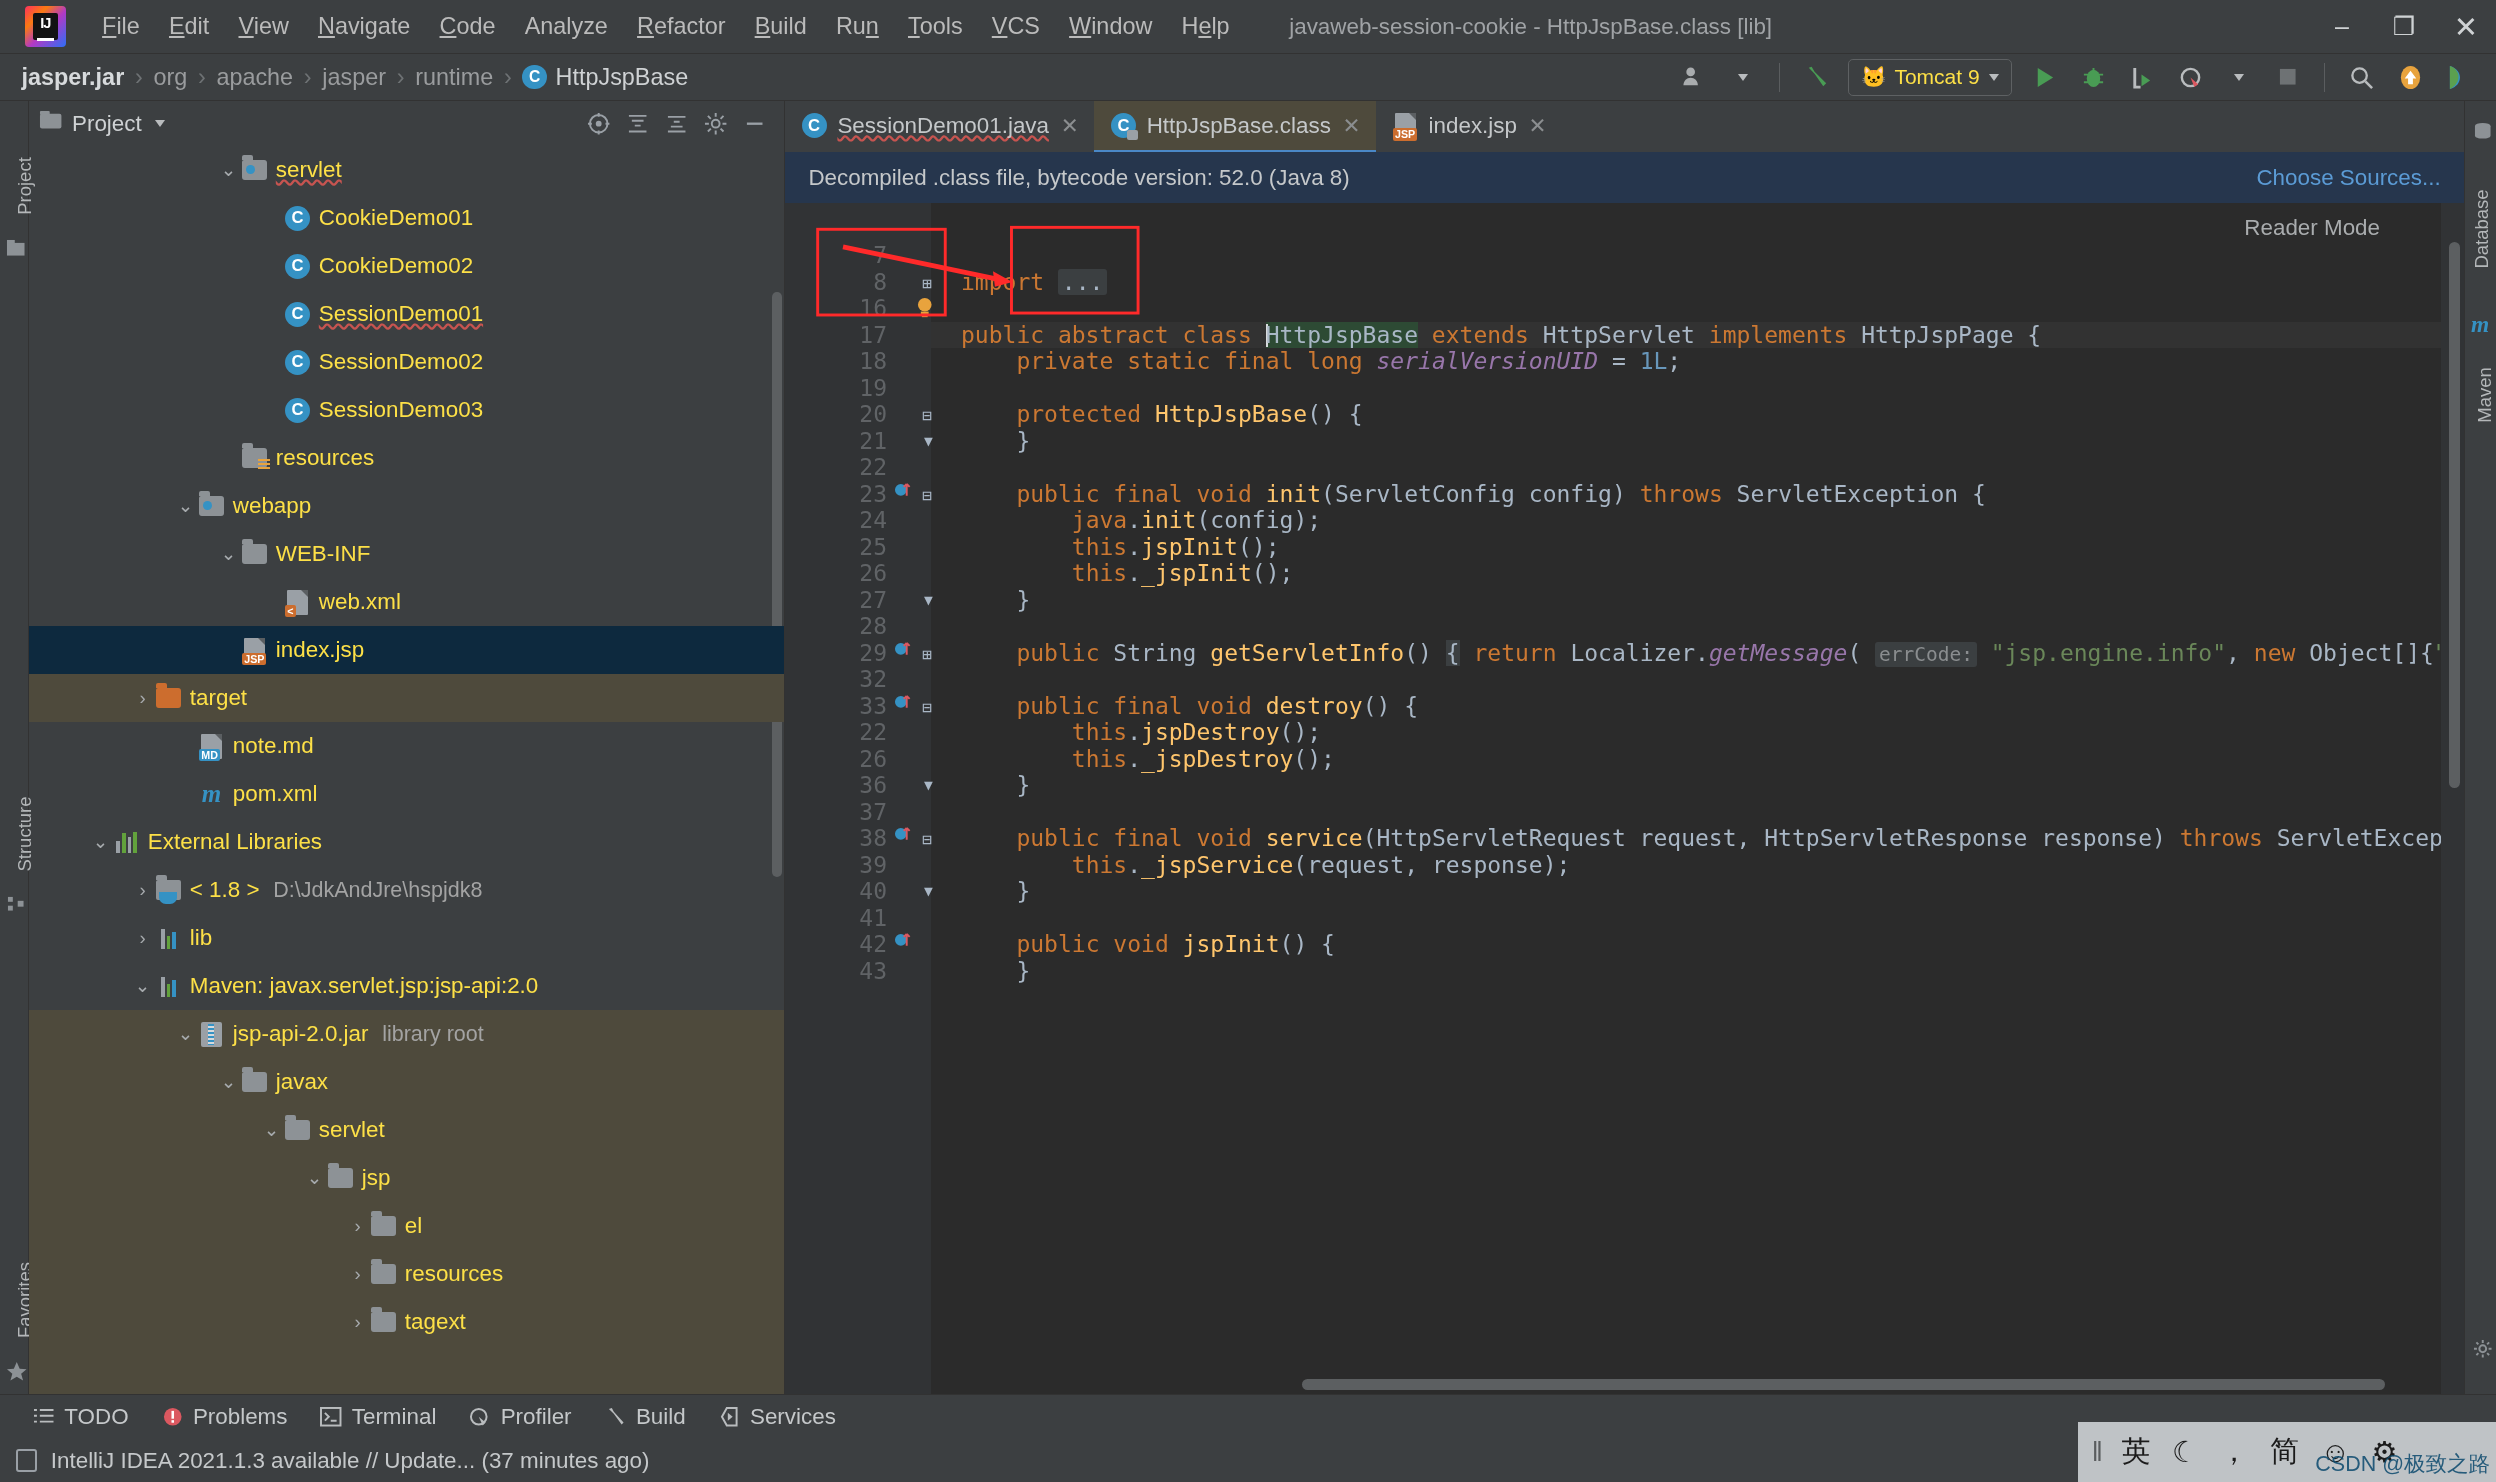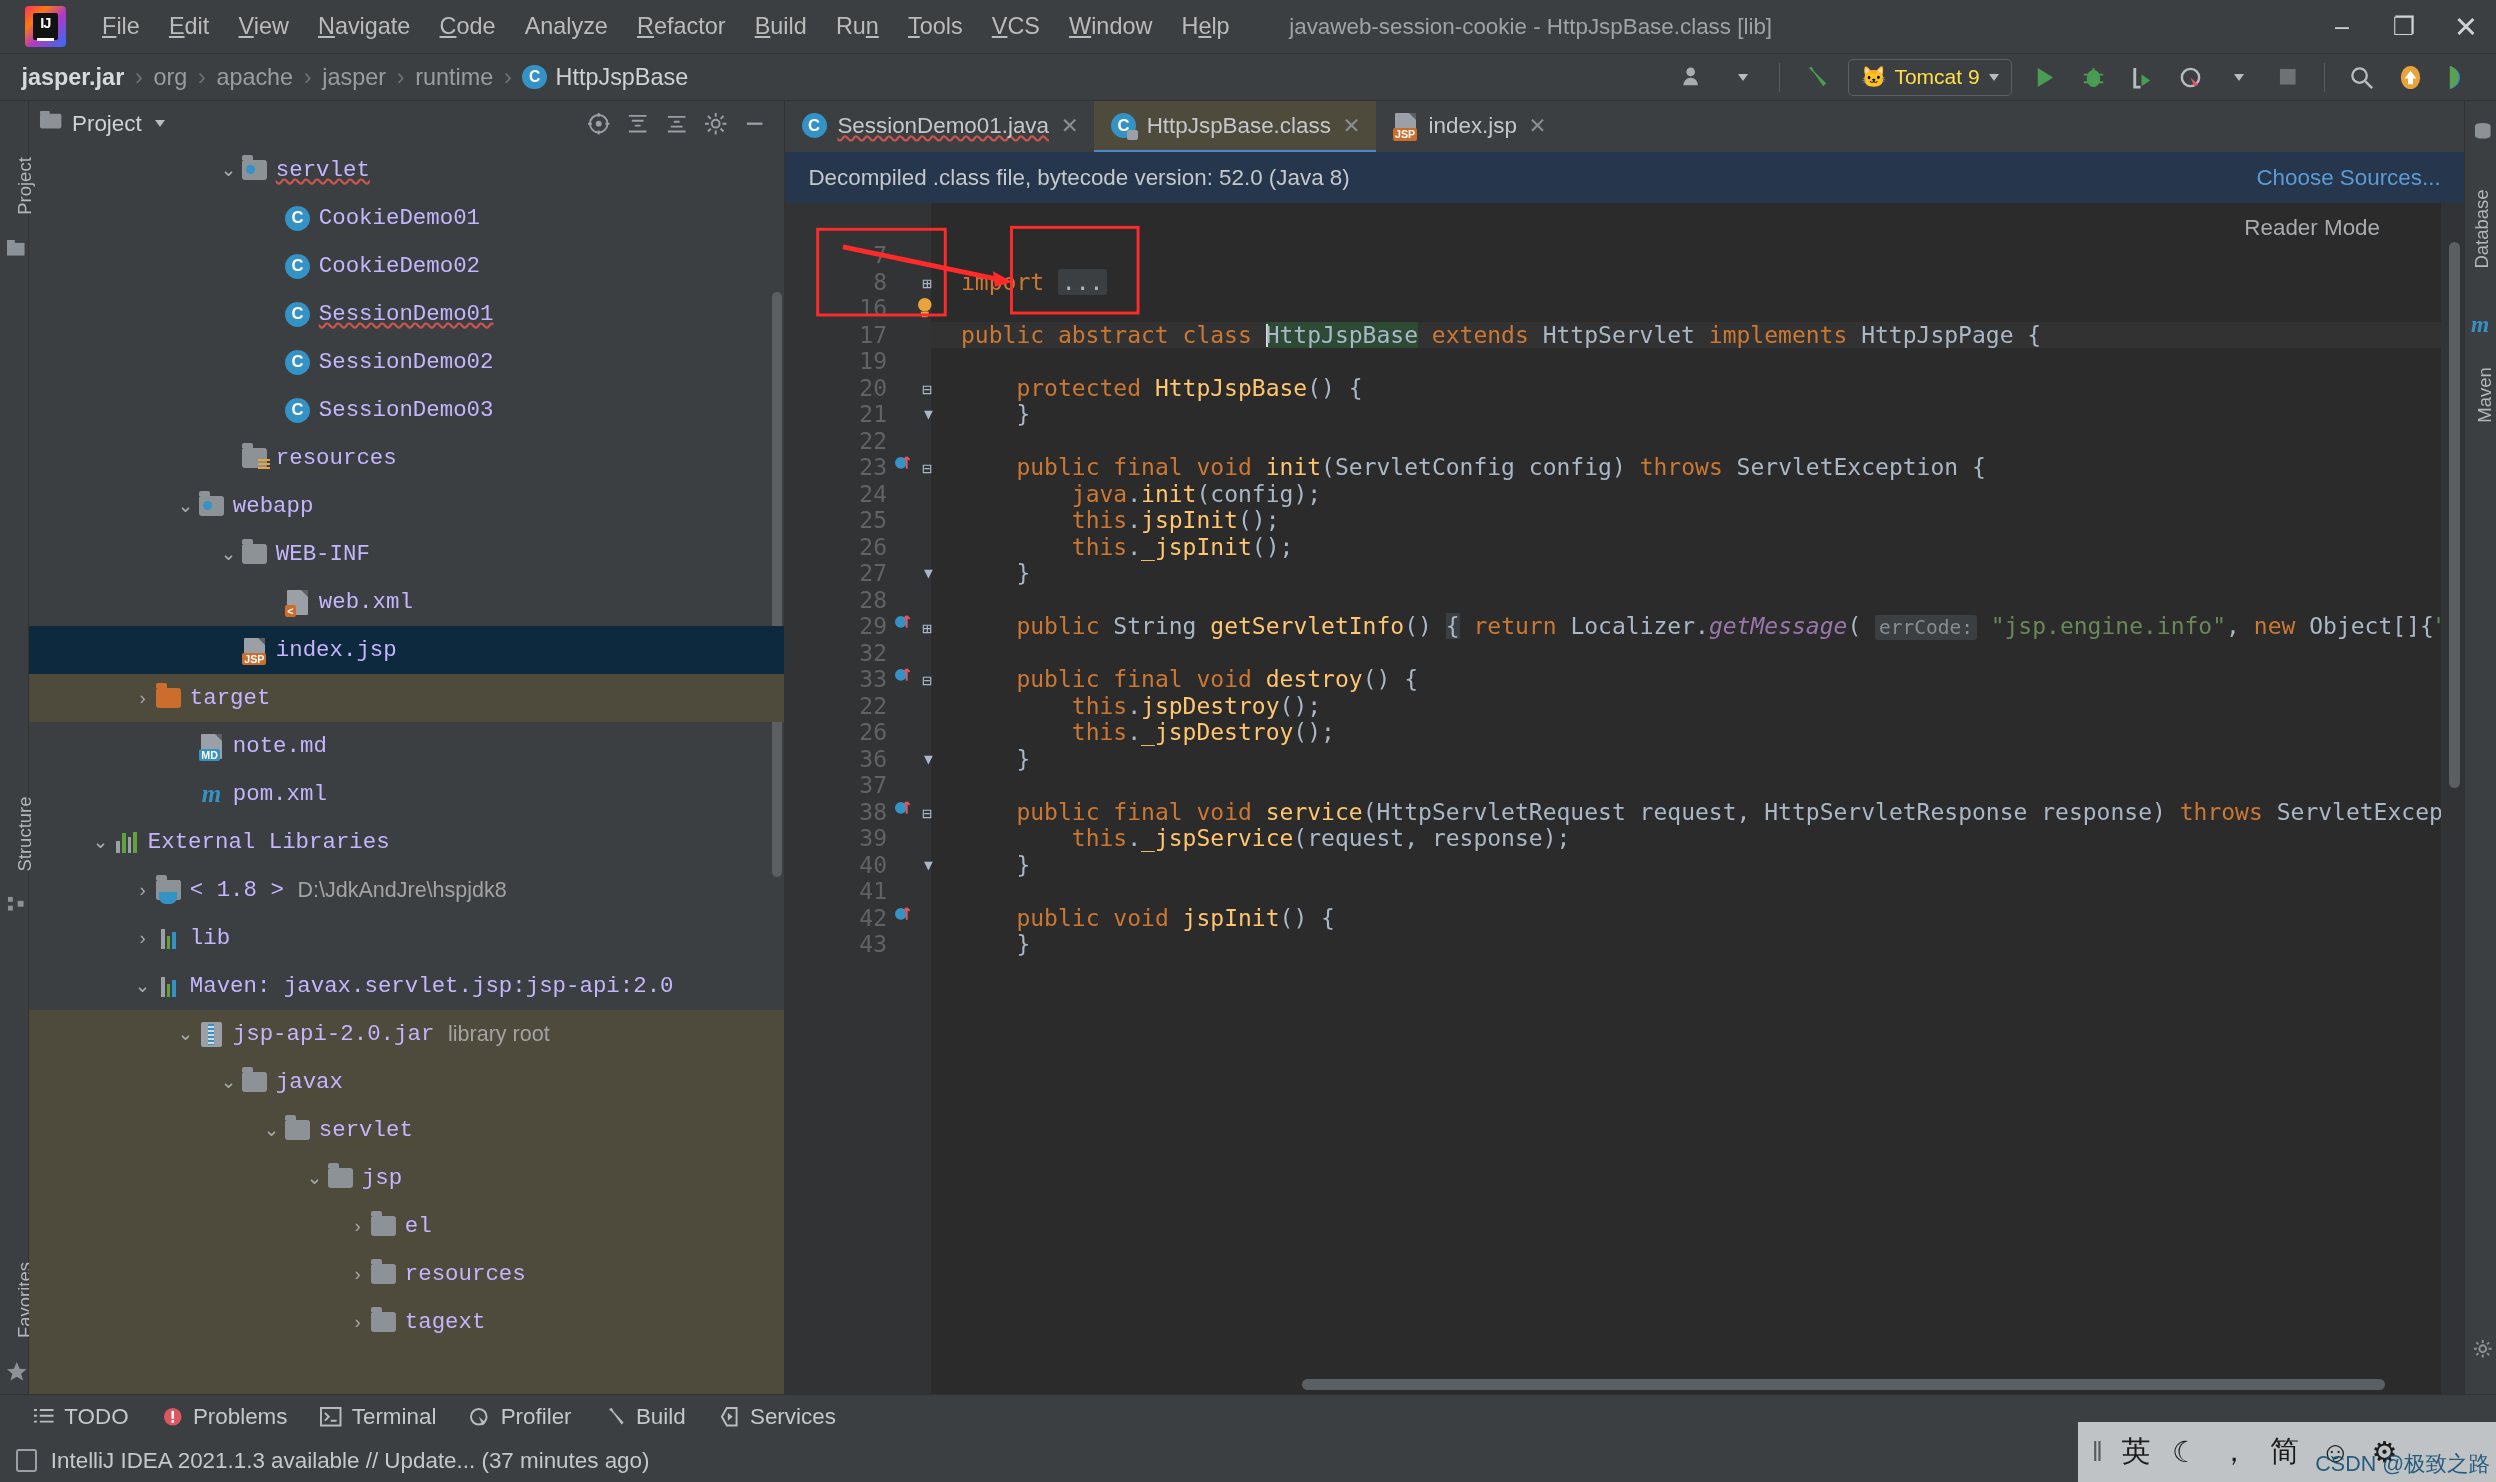--- a/index.html
+++ b/index.html
@@ -58,21 +58,21 @@
   .ppanel-head { height:45px; display:flex; align-items:center; padding:0 9.8px; }
   .ppanel-title { color:#cfd2d4; font-size:22.4px; margin-left:9.8px;}
   .ph-icons { margin-left:auto; display:flex; align-items:center;}
   .ph-ic { width:39px;height:35px;display:flex;align-items:center;justify-content:center;}
   .tree { flex:1; overflow:hidden; position:relative; font-size:22.4px; }
   .row { height:48px; display:flex; align-items:center; white-space:nowrap; position:relative;}
   .row.selected { background:#0d293e; }
   .row.olive { background:#4e4a3c; }
   .arrow { width:25px; display:flex; align-items:center; justify-content:center; color:#a7abae; font-size:18.5px; flex:0 0 25px;}
   .arrow.blank { color:transparent; }
-  .lbl { color:#c4b5fd; margin-left:7.8px;font-family:Liberation Mono, monospace;}
+  .lbl { color:#fde047; margin-left:7.8px;}
   .sub { color:#a3a3a3; margin-left:13.7px; font-size:21.5px;}
   .wavy { text-decoration: underline wavy #c75450; text-decoration-skip-ink:none;}
   
   .ic { width:27px;height:27px;flex:0 0 27px;display:inline-flex;align-items:center;justify-content:center;position:relative;}
   .ic-folder { width:25px;height:19.5px;background:#8d9296;border-radius:2px 2.9px 2.9px 2.9px;position:relative;}
   .ic-folder:before{content:"";position:absolute;top:-4.9px;left:0;width:10.7px;height:4.9px;background:#8d9296;border-radius:2px 2px 0 0;}
   .ic-folder.src:after{content:"";position:absolute;left:3.9px;top:4.9px;width:8.8px;height:8.8px;border-radius:50%;background:#3592c4;}
   .ic-folder.orange{background:#cc6d2e;}
   .ic-folder.orange:before{background:#cc6d2e;}
   .ic-folder.res:after{content:"";position:absolute;right:-2.9px;bottom:-2.9px;width:11.7px;height:11.7px;
@@ -585,20 +585,21 @@
         <div class="readermode">Reader Mode</div>
         <div class="code" id="code-root" style="top:39px;">
             <div class="cl"><span class="lnum">7</span><span class="ltext"></span></div>
             <div class="cl"><span class="lnum">8</span><span class="gutter-ic" style="left:137px;top:2.9px;font-size:16.6px;">⊞</span><span class="ltext"><span class="kw">import</span> <span class="fold" style="background:#3b3f41;padding:0 3.9px;border-radius:2.9px;">...</span></span></div>
             <div class="cl"><span class="lnum">16</span><span class="bulb" style="left:129px;top:1px;"><svg width="21.5" height="23.4" viewBox="0 0 22 24">
                   <circle cx="11" cy="9" r="7" fill="#e8a33d"></circle>
                   <rect x="7" y="16" width="8" height="2.4" fill="#e8a33d"></rect>
                   <rect x="8" y="19.5" width="6" height="2.2" fill="#e8a33d"></rect>
                 </svg></span><span class="ltext"></span></div>
             <div class="cl"><span class="hl-line"></span><span class="lnum">17</span><span class="ltext"><span class="kw">public abstract class</span> <span class="sel-tok"><span class="caret-bar"></span><span class="cls">HttpJspBase</span></span> <span class="kw">extends</span> <span class="cls">HttpServlet</span> <span class="kw">implements</span> <span class="cls">HttpJspPage</span> <span class="type">{</span></span></div>
+            <div class="cl"><span class="lnum">18</span><span class="ltext">    <span class="kw">private</span> <span class="kw">static</span> <span class="kw">final</span> <span class="kw">long</span> <span class="fld">serialVersionUID</span> <span class="type">=</span> <span class="num">1L</span><span class="type">;</span></span></div>
             <div class="cl"><span class="lnum">19</span><span class="ltext"></span></div>
             <div class="cl"><span class="lnum">20</span><span class="gutter-ic" style="left:137px;top:2px;font-size:16.6px;">⊟</span><span class="ltext">    <span class="kw">protected</span> <span class="fn">HttpJspBase</span><span class="type">(</span><span class="type">)</span> <span class="type">{</span></span></div>
             <div class="cl"><span class="lnum">21</span><span class="gutter-ic" style="left:139px;top:0px;font-size:14.6px;">▼</span><span class="ltext">    <span class="type">}</span></span></div>
             <div class="cl"><span class="lnum">22</span><span class="ltext"></span></div>
             <div class="cl"><span class="lnum">23</span><span class="gutter-ic" style="left:109px;top:1px;"><svg width="17.6" height="21.5" viewBox="0 0 18 22">
                   <circle cx="7" cy="8" r="6" fill="#3592c4"></circle>
                   <path d="M13 14 L13 2 M13 2 L10 5 M13 2 L16 5" stroke="#db5860" stroke-width="2" fill="none"></path>
                 </svg></span><span class="gutter-ic" style="left:137px;top:2px;font-size:16.6px;">⊟</span><span class="ltext">    <span class="kw">public</span> <span class="kw">final</span> <span class="kw">void</span> <span class="fn">init</span><span class="type">(</span><span class="type">ServletConfig</span> <span class="type">config</span><span class="type">)</span> <span class="kw">throws</span> <span class="type">ServletException</span> <span class="type">{</span></span></div>
             <div class="cl"><span class="lnum">24</span><span class="ltext">        <span class="kw">java</span><span class="type">.</span><span class="fn">init</span><span class="type">(</span><span class="type">config</span><span class="type">)</span><span class="type">;</span></span></div>
             <div class="cl"><span class="lnum">25</span><span class="ltext">        <span class="kw">this</span><span class="type">.</span><span class="fn">jspInit</span><span class="type">(</span><span class="type">)</span><span class="type">;</span></span></div>

